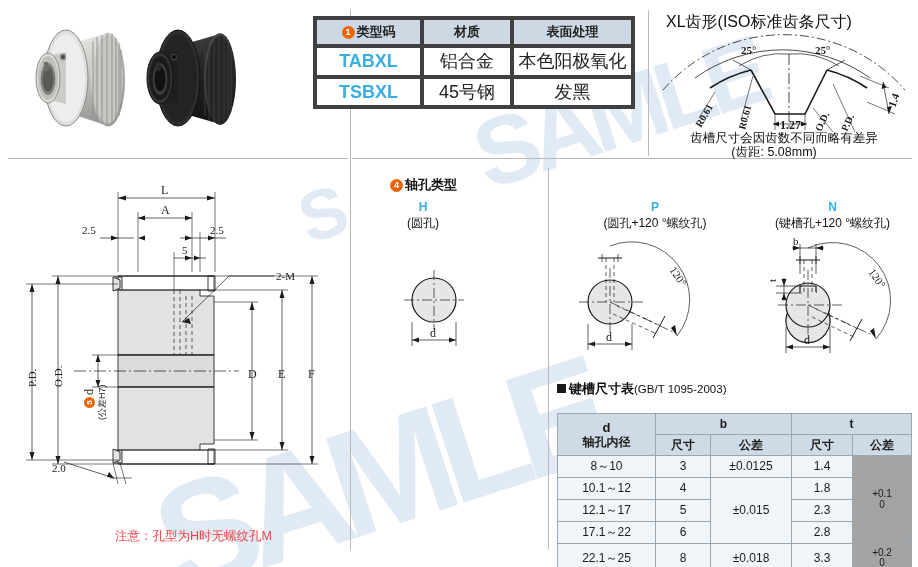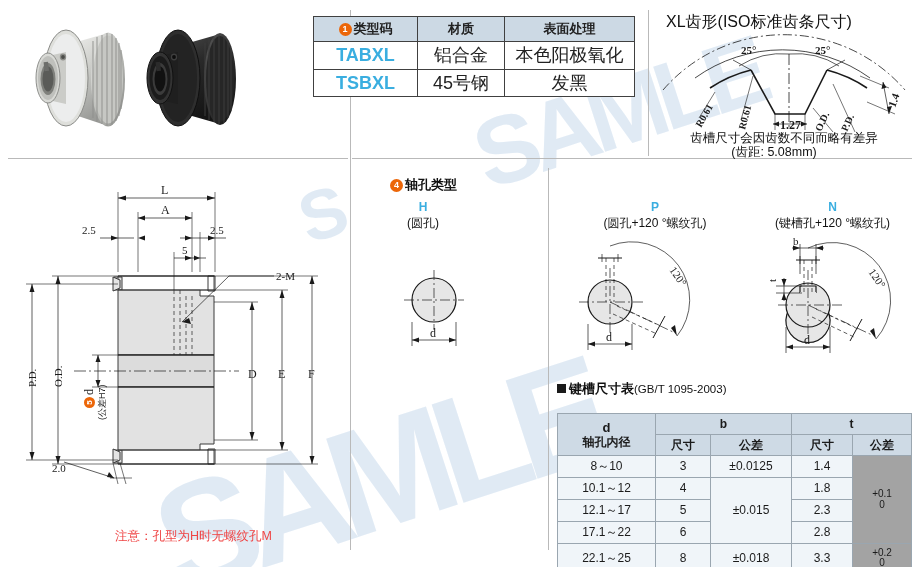--- a/index.html
+++ b/index.html
@@ -23,21 +23,21 @@
 
   
   .photos{position:absolute;left:8px;top:8px;width:250px;height:140px;}
 
   
   .vline{position:absolute;background:#b9b9b9;width:1px;}
   .hline{position:absolute;background:#b9b9b9;height:1px;}
 
   
   table.t{border-collapse:collapse;font-size:12.5px;}
-  table.t th,table.t td{border:1px solid #404040;text-align:center;padding:2px 4px;
+  table.t th,table.t td{border:4px solid #404040;text-align:center;padding:2px 4px;
      font-weight:normal;color:#222;line-height:1.25;}
   table.t th{background:#ccd9e4;font-weight:bold;}
 
   
   #material-table{position:absolute;left:313px;top:16px;width:322px;}
   #material-table table{width:100%;}
   #material-table th{height:20px;font-size:13px;}
   #material-table td{height:21px;font-size:18px;background:#fff;}
   #material-table td.code{color:#3aaee0;font-weight:bold;}
   .badge{display:inline-block;width:13px;height:13px;border-radius:50%;

